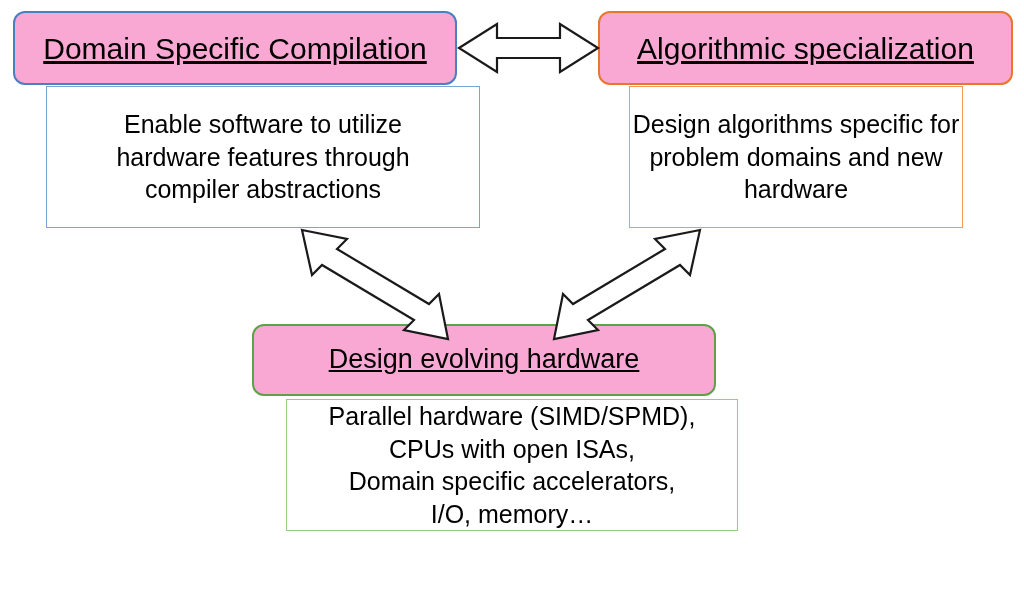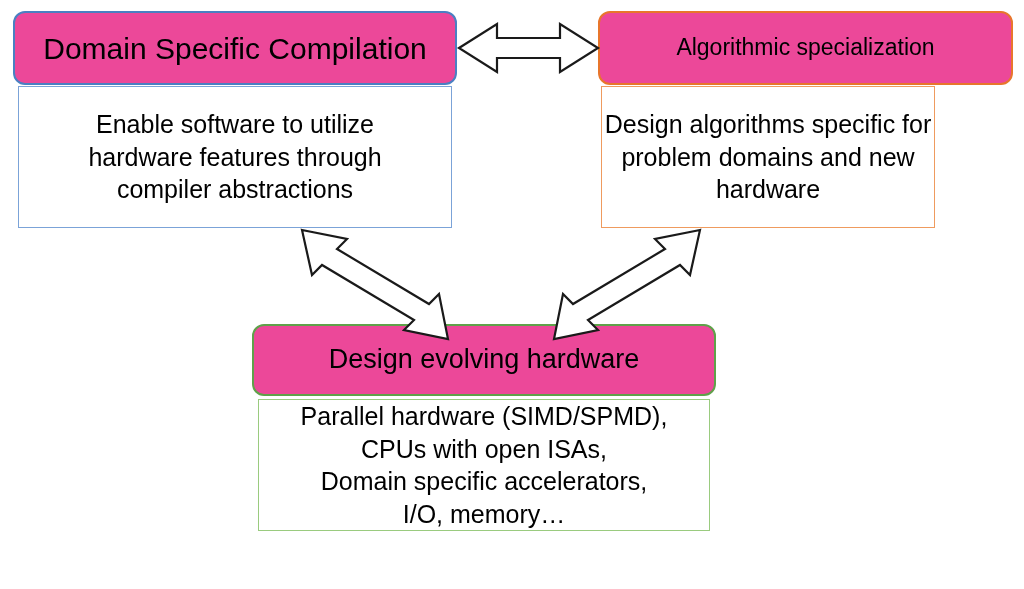--- a/index.html
+++ b/index.html
@@ -19,43 +19,45 @@
   .canvas {
     position: absolute;
     left: 0; top: 0;
     width: 1024px;
     height: 589px;
   }
 
   .node-header {
     position: absolute;
     box-sizing: border-box;
-    background: #ec4899;
+    background: #f9a8d4;
     border-style: solid;
     border-width: 2px;
     border-radius: 12px;
     display: flex;
     align-items: center;
     justify-content: center;
     text-align: right;
     line-height: 1.1;
     z-index: 3;
+    text-decoration: underline;
   }
 
   .node-body {
     position: absolute;
     box-sizing: border-box;
     background: #ffffff;
     border-style: solid;
     border-width: 1px;
     display: flex;
     align-items: center;
     justify-content: center;
     text-align: center;
     z-index: 2;
+    margin-left: 28px;
   }
 
   .node-body .body-text {
     display: block;
     width: 100%;
     white-space: pre-line;
     line-height: 1.30;
   }
 
   
@@ -70,21 +72,21 @@
     width: 434px; height: 142px;
     border-color: #7BA3D8;
     font-size: 25px;
   }
 
   
   #algo-header {
     left: 598px; top: 11px;
     width: 415px; height: 74px;
     border-color: #E8762C;
-    font-size: 23px;
+    font-size: 30px;
   }
   #algo-body {
     left: 601px; top: 86px;
     width: 334px; height: 142px;
     border-color: #EF9B5E;
     font-size: 25px;
   }
 
   
   #hw-header {

